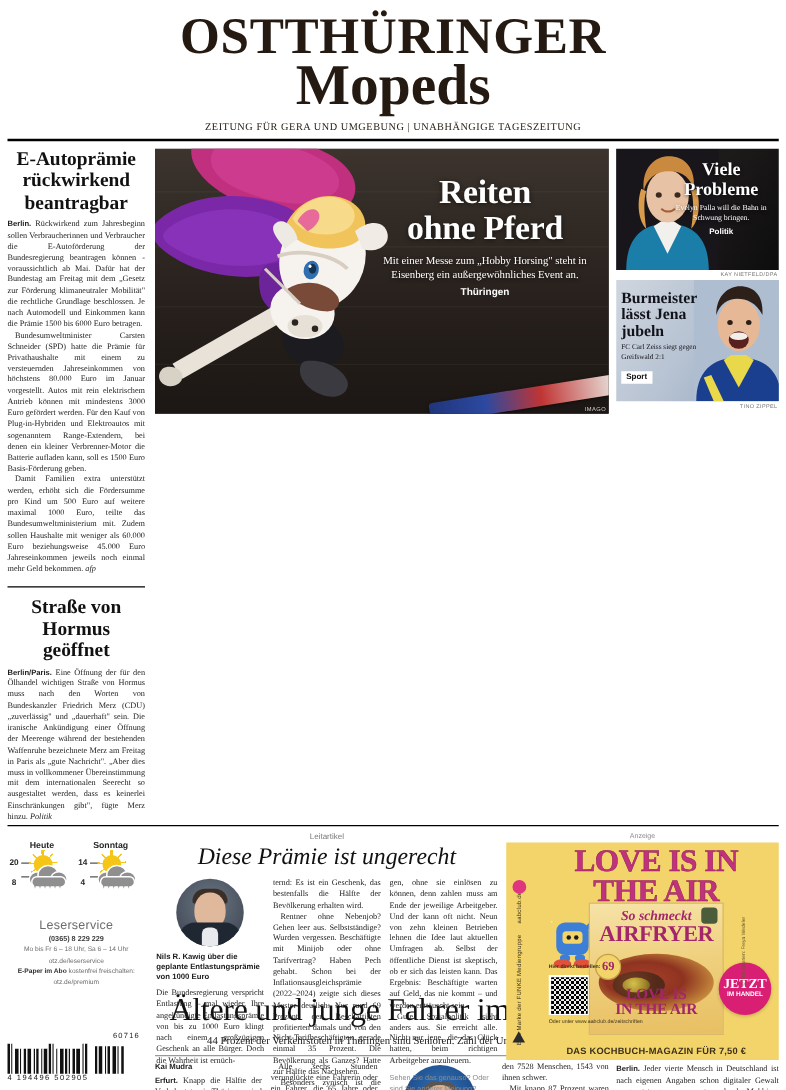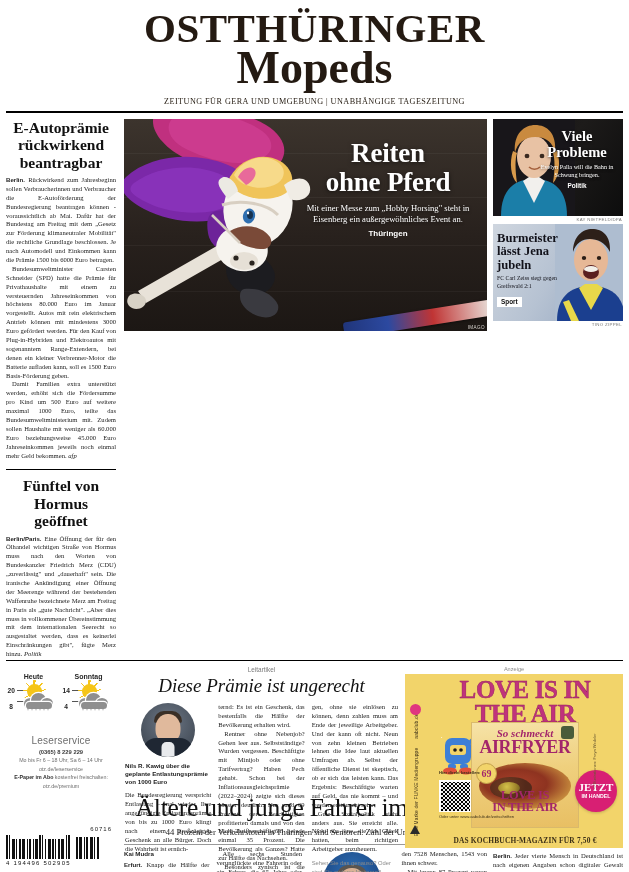--- a/index.html
+++ b/index.html
@@ -470,21 +470,21 @@
     position:absolute;left:12px;top:140px;
     font-family:"Liberation Sans",sans-serif;font-size:4.2px;color:#3c3018;line-height:1.3;
   }
   .ad-credit{
     position:absolute;right:1px;top:50%;transform:translateY(-50%) rotate(-90deg);
     transform-origin:center;
     font-family:"Liberation Sans",sans-serif;font-size:4px;color:#6b5a33;white-space:nowrap;
   }
   .ad-price{
     position:absolute;left:0;right:0;bottom:3px;
-    font-family:Liberation Serif, serif;font-weight:700;font-size:7.4px;
+    font-family:Liberation Sans, sans-serif;font-weight:700;font-size:7.4px;
     text-align:center;color:#3c3018;letter-spacing:.2px;
   }
 </style>
 </head>
 <body>
 
 <div class="page">
 
   <div class="masthead">
     <div class="mast-top">OSTTHÜRINGER</div>
@@ -497,21 +497,21 @@
   <div class="grid">
 
     <div class="left-col">
       <h2 class="hl">E-Autoprämie rückwirkend beantragbar</h2>
       <p class="body"><b class="place">Berlin.</b> <span>Rückwirkend zum Jahresbeginn sollen Verbraucherinnen und Verbraucher die E-Autoförderung der Bundesregierung beantragen können - voraussichtlich ab Mai. Dafür hat der Bundestag am Freitag mit dem „Gesetz zur Förderung klimaneutraler Mobilität" die rechtliche Grundlage beschlossen. Je nach Automodell und Einkommen kann die Prämie 1500 bis 6000 Euro betragen.</span></p>
       <p class="body">Bundesumweltminister Carsten Schneider (SPD) hatte die Prämie für Privathaushalte mit einem zu versteuernden Jahreseinkommen von höchstens 80.000 Euro im Januar vorgestellt. Autos mit rein elektrischem Antrieb können mit mindestens 3000 Euro gefördert werden. Für den Kauf von Plug-in-Hybriden und Elektroautos mit sogenanntem Range-Extendern, bei denen ein kleiner Verbrenner-Motor die Batterie aufladen kann, soll es 1500 Euro Basis-Förderung geben.</p>
       <p class="body"><span>Damit Familien extra unterstützt werden, erhöht sich die Fördersumme pro Kind um 500 Euro auf weitere maximal 1000 Euro, teilte das Bundesumweltministerium mit. Zudem sollen Haushalte mit weniger als 60.000 Euro beziehungsweise 45.000 Euro Jahreseinkommen jeweils noch einmal mehr Geld bekommen.</span> <i class="cat">afp</i></p>
 
       <div class="sep-line"></div>
 
-      <h2 class="hl">Fünftel von Hormus geöffnet</h2>
+      <h2 class="hl">Straße von Hormus geöffnet</h2>
       <p class="body"><b class="place">Berlin/Paris.</b> <span>Eine Öffnung der für den Ölhandel wichtigen Straße von Hormus muss nach den Worten von Bundeskanzler Friedrich Merz (CDU) „zuverlässig" und „dauerhaft" sein. Die iranische Ankündigung einer Öffnung der Meerenge während der bestehenden Waffenruhe bezeichnete Merz am Freitag in Paris als „gute Nachricht". „Aber dies muss in vollkommener Übereinstimmung mit dem internationalen Seerecht so ausgestaltet werden, dass es keinerlei Einschränkungen gibt", fügte Merz hinzu.</span> <i class="cat">Politik</i></p>
 
       <div class="weather">
         <div class="w-row">
           <div class="w-item">
             <div class="w-title">Heute</div>
             <div class="w-gfx">
               <div class="w-temps">
                 <span class="w-hi">20</span>
                 <span class="w-lo">8</span>

